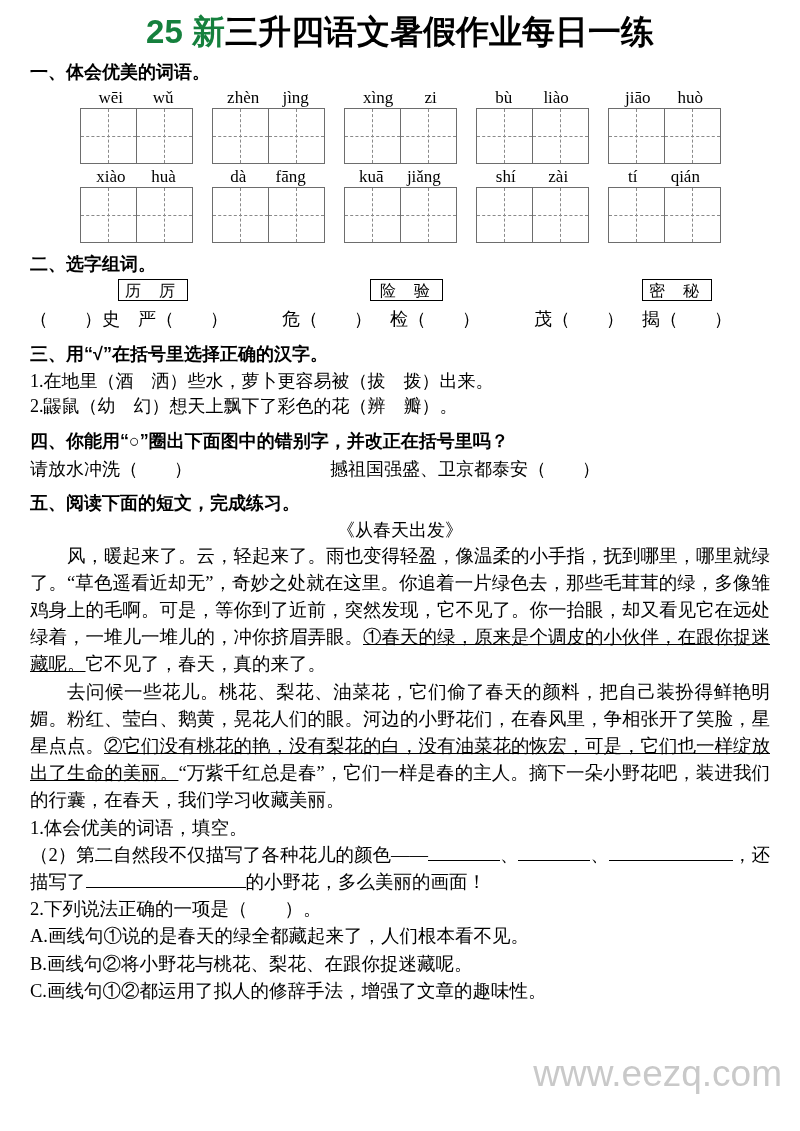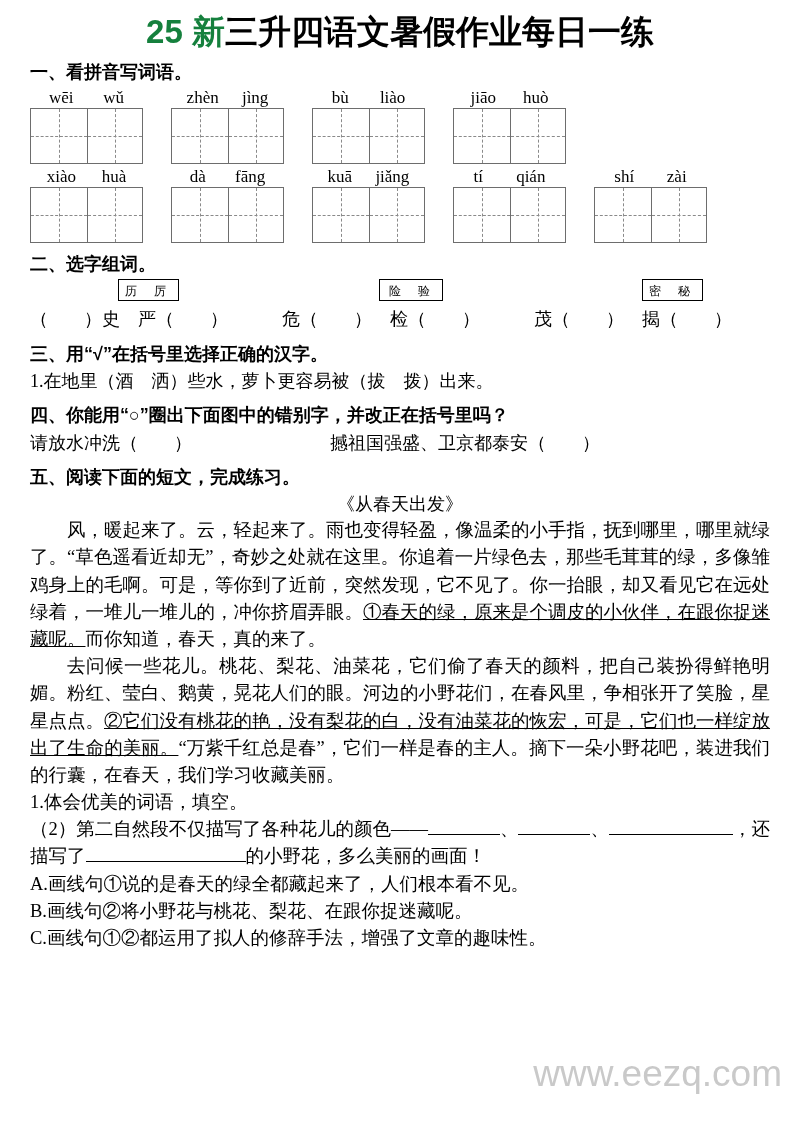--- a/index.html
+++ b/index.html
@@ -63,21 +63,22 @@
     font-size: 18px;
     margin-top: 9px;
     margin-bottom: 3px;
     letter-spacing: 0px;
   }
 
   
   .pinyin-block { margin-top: 3px; }
   .pinyin-row {
     display: flex;
-    gap: 28px;
+    justify-content: center;
+    gap: 19px;
     margin-bottom: 2px;
   }
   .pinyin-cellgroup { width: 113px; }
   .pinyin-text {
     display: flex;
     justify-content: space-around;
     font-family: "Liberation Serif", "DejaVu Serif", serif;
     font-size: 17px;
     line-height: 1.25;
     padding: 0 4px;
@@ -114,32 +115,32 @@
 
   
   .choose-wrap { margin-top: 2px; }
   .choose-boxrow {
     position: relative;
     height: 26px;
   }
   .charbox {
     position: absolute;
     border: 1px solid #000;
-    font-size: 12px;
+    font-size: 16px;
     line-height: 22px;
     height: 22px;
     padding: 0 5px;
     box-sizing: border-box;
     letter-spacing: 7px;
     text-indent: 1px;
     white-space: nowrap;
     font-family: "Liberation Serif", "DejaVu Serif", serif;
   }
   .charbox.b1 { left: 88px; }
-  .charbox.b2 { left: 349px; padding-left: 8px; }
+  .charbox.b2 { left: 340px; padding-left: 8px; }
   .charbox.b3 { left: 612px; }
   .choose-answers {
     font-size: 18px;
     letter-spacing: 0px;
     white-space: nowrap;
     margin-top: 1px;
     line-height: 1.45;
   }
 
   
@@ -199,21 +200,21 @@
 <div class="page">
 
   <div class="watermark">www.eezq.com</div>
 
   <div class="content">
 
     <div class="title-main">
       <span class="red">25 新</span><span>三升四语文暑假作业每日一练</span>
     </div>
 
-    <div class="sec-head">一、看拼音写词语。</div>
+    <div class="sec-head">一、体会优美的词语。</div>
     <div class="pinyin-block">
 
       <div class="pinyin-row">
         <div class="pinyin-cellgroup">
           <div class="pinyin-text">
             <span>wēi</span>
             <span>wǔ</span>
           </div>
           <div class="tianzi-pair">
             <div class="tianzi"></div>
@@ -225,20 +226,30 @@
             <span>zhèn</span>
             <span>jìng</span>
           </div>
           <div class="tianzi-pair">
             <div class="tianzi"></div>
             <div class="tianzi"></div>
           </div>
         </div>
         <div class="pinyin-cellgroup">
           <div class="pinyin-text">
+            <span>xìng</span>
+            <span>zi</span>
+          </div>
+          <div class="tianzi-pair">
+            <div class="tianzi"></div>
+            <div class="tianzi"></div>
+          </div>
+        </div>
+        <div class="pinyin-cellgroup">
+          <div class="pinyin-text">
             <span>bù</span>
             <span>liào</span>
           </div>
           <div class="tianzi-pair">
             <div class="tianzi"></div>
             <div class="tianzi"></div>
           </div>
         </div>
         <div class="pinyin-cellgroup">
           <div class="pinyin-text">
@@ -278,32 +289,32 @@
             <span>kuā</span>
             <span>jiǎng</span>
           </div>
           <div class="tianzi-pair">
             <div class="tianzi"></div>
             <div class="tianzi"></div>
           </div>
         </div>
         <div class="pinyin-cellgroup">
           <div class="pinyin-text">
+            <span>shí</span>
+            <span>zài</span>
+          </div>
+          <div class="tianzi-pair">
+            <div class="tianzi"></div>
+            <div class="tianzi"></div>
+          </div>
+        </div>
+        <div class="pinyin-cellgroup">
+          <div class="pinyin-text">
             <span>tí</span>
             <span>qián</span>
-          </div>
-          <div class="tianzi-pair">
-            <div class="tianzi"></div>
-            <div class="tianzi"></div>
-          </div>
-        </div>
-        <div class="pinyin-cellgroup">
-          <div class="pinyin-text">
-            <span>shí</span>
-            <span>zài</span>
           </div>
           <div class="tianzi-pair">
             <div class="tianzi"></div>
             <div class="tianzi"></div>
           </div>
         </div>
       </div>
 
     </div>
 
@@ -312,37 +323,39 @@
       <div class="choose-boxrow">
         <div class="charbox b1">历 厉</div>
         <div class="charbox b2">险 验</div>
         <div class="charbox b3">密 秘</div>
       </div>
       <div class="choose-answers">（　　）史　严（　　）　　　危（　　）　检（　　）　　　茂（　　）　揭（　　）</div>
     </div>
 
     <div class="sec-head">三、用“√”在括号里选择正确的汉字。</div>
     <div class="line">1.在地里（酒　洒）些水，萝卜更容易被（拔　拨）出来。</div>
+    <div class="line">2.鼹鼠（幼　幻）想天上飘下了彩色的花（辨　瓣）。</div>
 
     <div class="sec-head">四、你能用“○”圈出下面图中的错别字，并改正在括号里吗？</div>
     <div class="two-col">
       <div class="c1">请放水冲洗（　　）</div>
       <div class="c2">撼祖国强盛、卫京都泰安（　　）</div>
     </div>
 
     <div class="sec-head">五、阅读下面的短文，完成练习。</div>
     <div class="story-title">《从春天出发》</div>
 
-    <p class="para"><span>风，暖起来了。云，轻起来了。雨也变得轻盈，像温柔的小手指，抚到哪里，哪里就绿了。“草色遥看近却无”，奇妙之处就在这里。你追着一片绿色去，那些毛茸茸的绿，多像雏鸡身上的毛啊。可是，等你到了近前，突然发现，它不见了。你一抬眼，却又看见它在远处绿着，一堆儿一堆儿的，冲你挤眉弄眼。</span><span class="u">①春天的绿，原来是个调皮的小伙伴，在跟你捉迷藏呢。</span><span>而你知道，春天，真的来了。</span></p>
+    <p class="para"><span>风，暖起来了。云，轻起来了。雨也变得轻盈，像温柔的小手指，抚到哪里，哪里就绿了。“草色遥看近却无”，奇妙之处就在这里。你追着一片绿色去，那些毛茸茸的绿，多像雏鸡身上的毛啊。可是，等你到了近前，突然发现，它不见了。你一抬眼，却又看见它在远处绿着，一堆儿一堆儿的，冲你挤眉弄眼。</span><span class="u">①春天的绿，原来是个调皮的小伙伴，在跟你捉迷藏呢。</span><span>它不见了，春天，真的来了。</span></p>
 
     <p class="para"><span>去问候一些花儿。桃花、梨花、油菜花，它们偷了春天的颜料，把自己装扮得鲜艳明媚。粉红、莹白、鹅黄，晃花人们的眼。河边的小野花们，在春风里，争相张开了笑脸，星星点点。</span><span class="u">②它们没有桃花的艳，没有梨花的白，没有油菜花的恢宏，可是，它们也一样绽放出了生命的美丽。</span><span>“万紫千红总是春”，它们一样是春的主人。摘下一朵小野花吧，装进我们的行囊，在春天，我们学习收藏美丽。</span></p>
 
     <div class="qline">1.体会优美的词语，填空。</div>
 
 
     <div class="qline"><span>（2）第二自然段不仅描写了各种花儿的颜色——</span><span class="blank bl-s"></span><span>、</span><span class="blank bl-s"></span><span>、</span><span class="blank bl-s"></span><span class="blank bl-xs"></span><span>，还描写了</span><span class="blank bl-l"></span><span>的小野花，多么美丽的画面！</span></div>
 
+    <div class="qline">2.下列说法正确的一项是（　　）。</div>
     <div class="qline">A.画线句①说的是春天的绿全都藏起来了，人们根本看不见。</div>
     <div class="qline">B.画线句②将小野花与桃花、梨花、在跟你捉迷藏呢。</div>
     <div class="qline">C.画线句①②都运用了拟人的修辞手法，增强了文章的趣味性。</div>
 
   </div>
 </div>
 
 </body></html>

